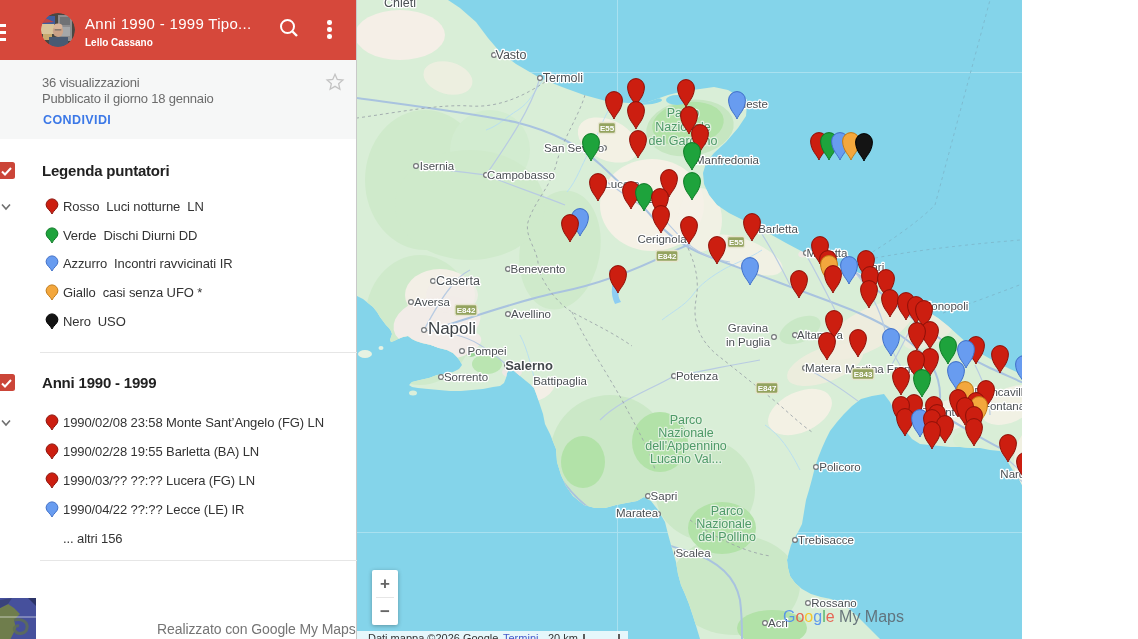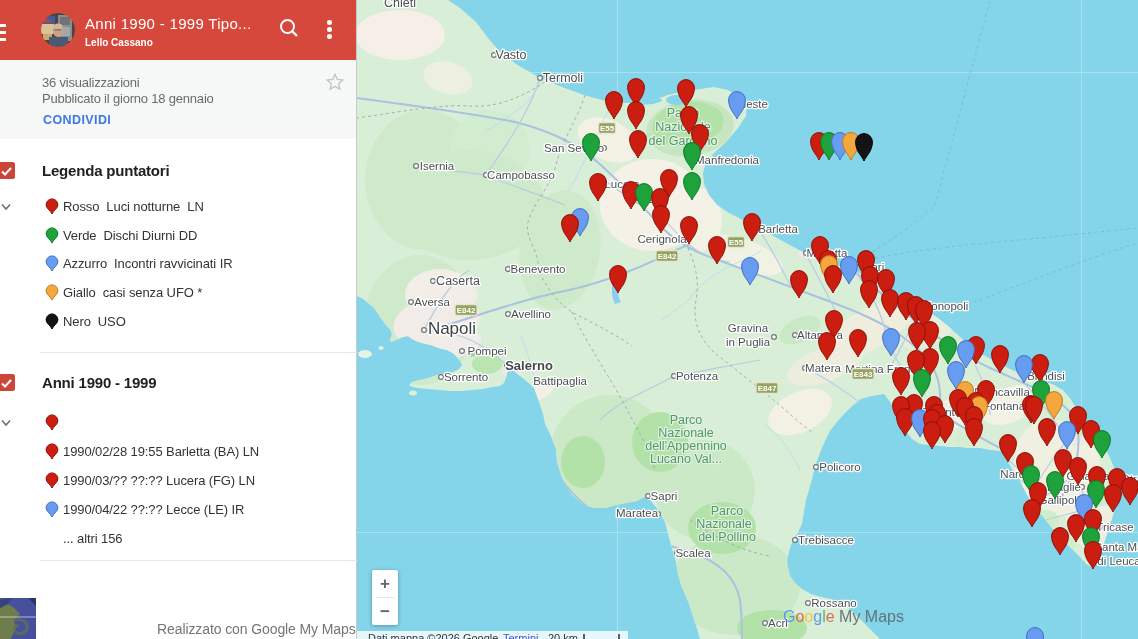--- a/index.html
+++ b/index.html
@@ -1,15 +1,15 @@
 <!DOCTYPE html>
 <html><head><meta charset="utf-8"><style>
 *{margin:0;padding:0;box-sizing:border-box}
 html,body{width:1138px;height:639px;overflow:hidden;font-family:"Liberation Sans",sans-serif}
-#stage{position:relative;width:1138px;height:639px;overflow:hidden;background:#84d4ea}
+#stage{position:relative;width:1022px;height:639px;overflow:hidden;background:#84d4ea}
 #map{position:absolute;left:0;top:0}
 .t12{font-size:11.5px;fill:#4b5054;paint-order:stroke;stroke:#ffffff;stroke-width:2.6px;stroke-linejoin:round}
 .t13{font-size:12.5px;fill:#4b5054;paint-order:stroke;stroke:#ffffff;stroke-width:2.6px;stroke-linejoin:round}
 .t13b{font-size:13px;font-weight:bold;fill:#43484c;paint-order:stroke;stroke:#ffffff;stroke-width:2.6px;stroke-linejoin:round}
 .t16{font-size:17px;fill:#3c4145;paint-order:stroke;stroke:#ffffff;stroke-width:3px;stroke-linejoin:round}
 .tpark{font-size:12.5px;fill:#4e9a68;paint-order:stroke;stroke:#e2f1e0;stroke-width:2.4px;stroke-linejoin:round}
 #panel{position:absolute;left:0;top:0;width:357px;height:639px;background:#fff;border-right:1px solid #c9c9c9;z-index:5}
 #hdr{position:absolute;left:0;top:0;width:100%;height:60px;background:#d6483b}
 #burger{position:absolute;left:0;top:24px}
 #burger i{display:block;width:6px;height:2.5px;background:#fff;margin-bottom:4.5px}
@@ -504,20 +504,21 @@
 <div class="chk" style="top:374px"><svg width="11" height="9" viewBox="0 0 11 9">
           <path d="M1 4.5 L4 7.5 L10 1" fill="none" stroke="#fff" stroke-width="2"></path>
         </svg></div>
 <div class="sect" style="top:374px">Anni 1990 - 1999</div>
 <svg class="chev" style="top:419px" width="10" height="8" viewBox="0 0 10 8">
         <path d="M1 1.5 L5 6 L9 1.5" fill="none" stroke="#6f6f6f" stroke-width="1.6"></path>
       </svg>
 <svg width="14" height="17" style="position:absolute;left:44.5px;top:413.5px;overflow:visible" viewBox="-7 -16 14 17">
         <use href="#lpin" x="0" y="0" fill="#cc1e10" stroke="#8c1008"></use>
       </svg>
+<div class="row" style="top:414.5px">1990/02/08 23:58 Monte Sant’Angelo (FG) LN</div>
 <svg width="14" height="17" style="position:absolute;left:44.5px;top:442.5px;overflow:visible" viewBox="-7 -16 14 17">
         <use href="#lpin" x="0" y="0" fill="#cc1e10" stroke="#8c1008"></use>
       </svg>
 <div class="row" style="top:443.5px">1990/02/28 19:55 Barletta (BA) LN</div>
 <svg width="14" height="17" style="position:absolute;left:44.5px;top:471.5px;overflow:visible" viewBox="-7 -16 14 17">
         <use href="#lpin" x="0" y="0" fill="#cc1e10" stroke="#8c1008"></use>
       </svg>
 <div class="row" style="top:472.5px">1990/03/?? ??:?? Lucera (FG) LN</div>
 <svg width="14" height="17" style="position:absolute;left:44.5px;top:500.5px;overflow:visible" viewBox="-7 -16 14 17">
         <use href="#lpin" x="0" y="0" fill="#689cf0" stroke="#3f6fc8"></use>

